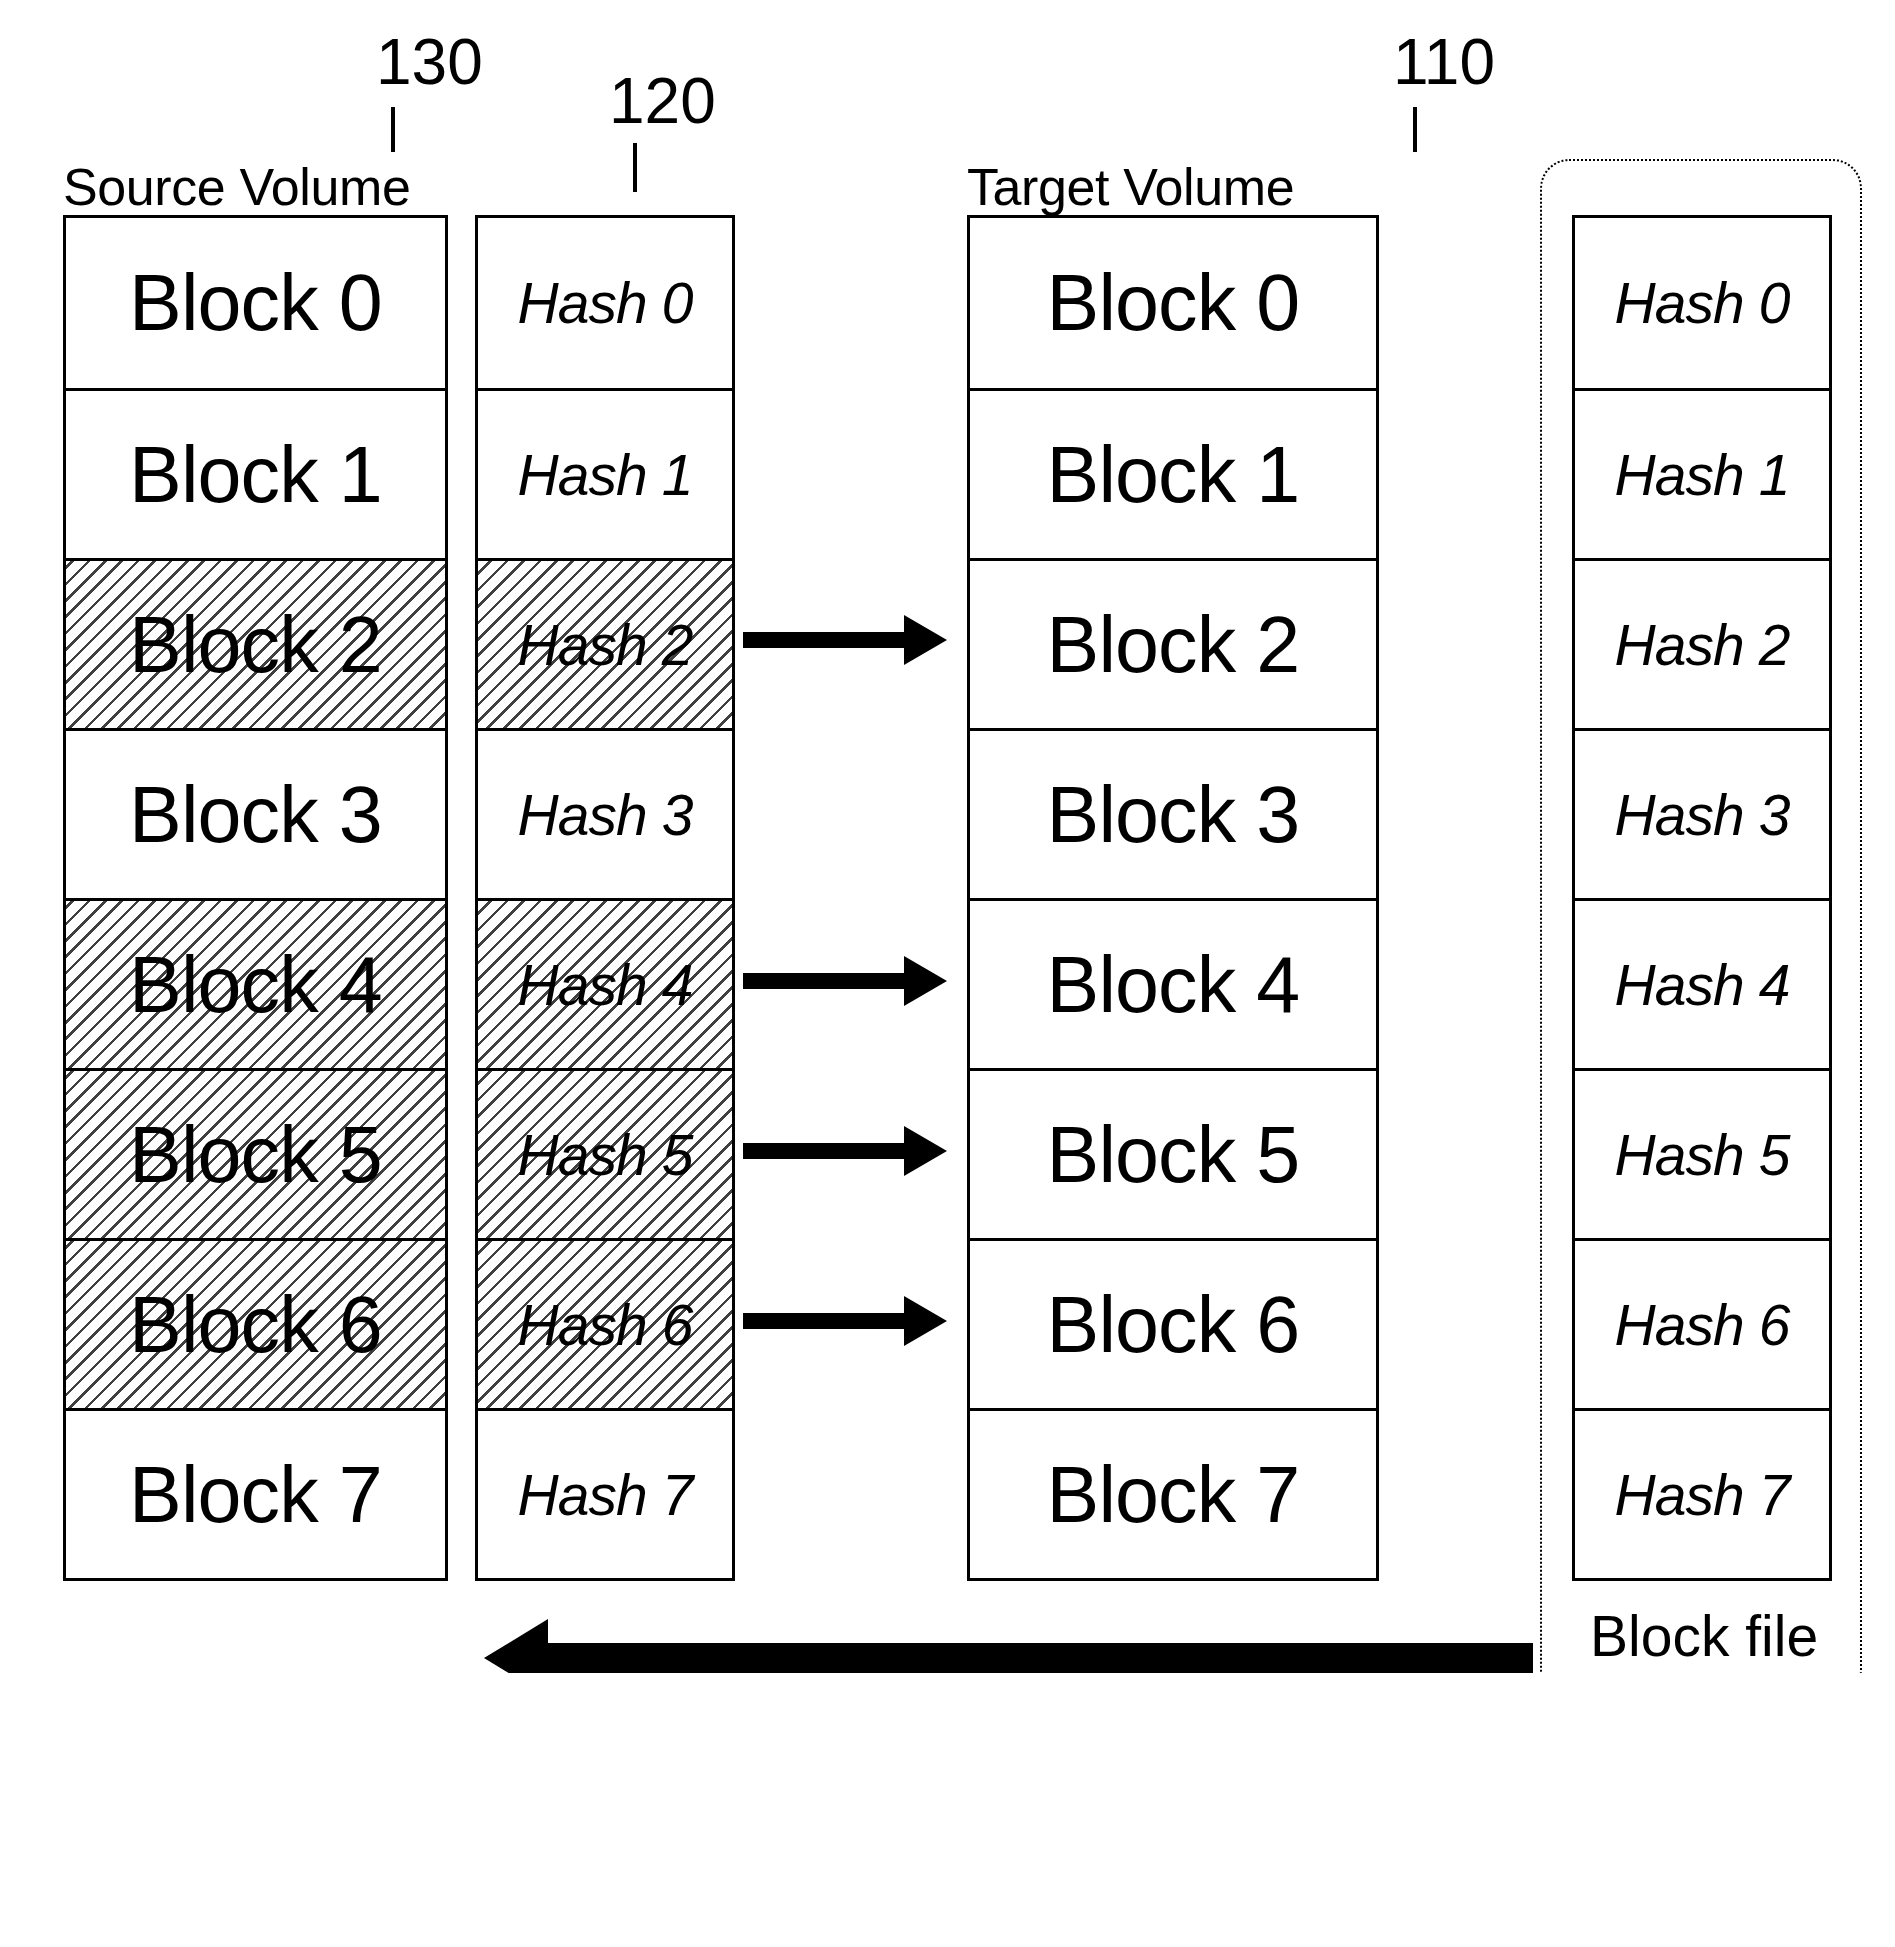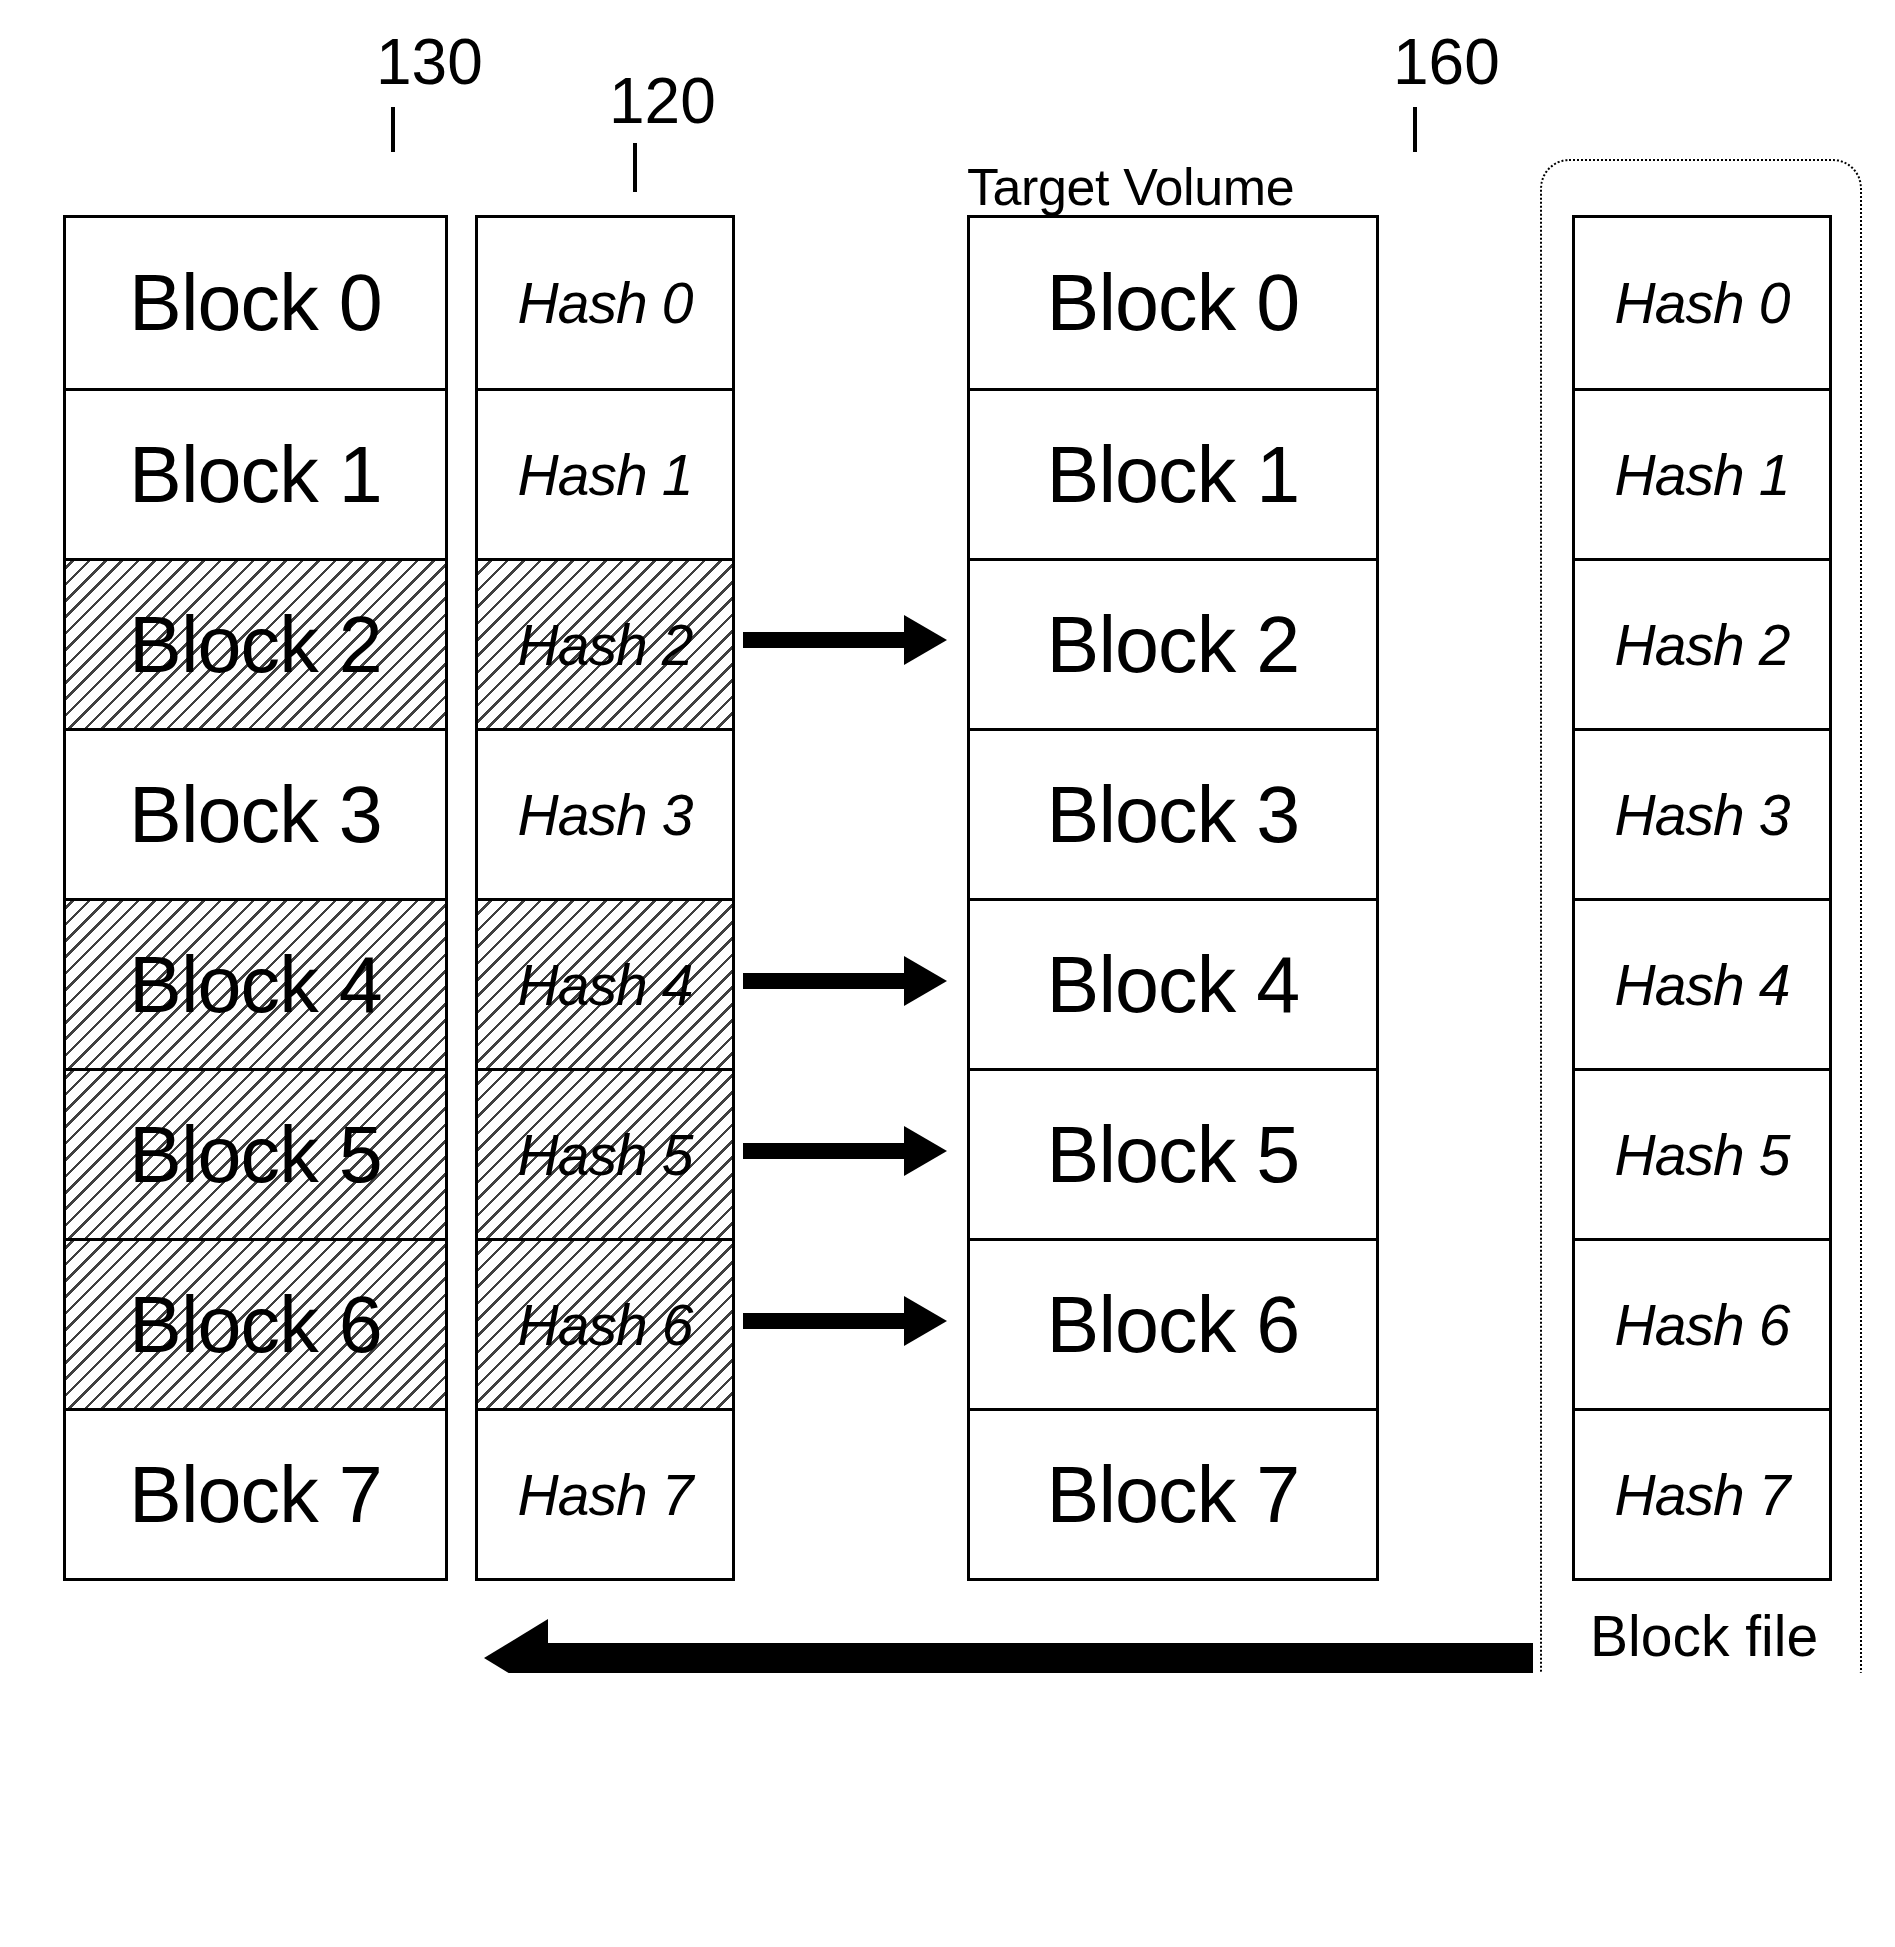--- a/index.html
+++ b/index.html
@@ -115,23 +115,24 @@
 <body>
 
 <div class="canvas">
 
   <div class="callout-num" style="left:376px; top:25px;">130</div>
   <div class="callout-line" style="left:391px; top:107px; width:3.6px; height:45px;"></div>
 
   <div class="callout-num" style="left:609px; top:64px;">120</div>
   <div class="callout-line" style="left:633px; top:143px; width:3.6px; height:49px;"></div>
 
-  <div class="callout-num" style="left:1393px; top:25px;">160</div>
+  <div class="callout-num" style="left:1393px; top:25px;">110</div>
   <div class="callout-line" style="left:1413px; top:107px; width:3.6px; height:45px;"></div>
 
+  <div class="hdr" style="left:63px; top:157px;">Source Volume</div>
   <div class="hdr" style="left:967px; top:157px;">Target Volume</div>
 
   <div class="col" id="col-source-blocks" style="left:63px; top:215px; width:385px;">
       <div class="cell">
         <span>Block 0</span>
       </div>
       <div class="cell">
         <span>Block 1</span>
       </div>
       <div class="cell hatched">

